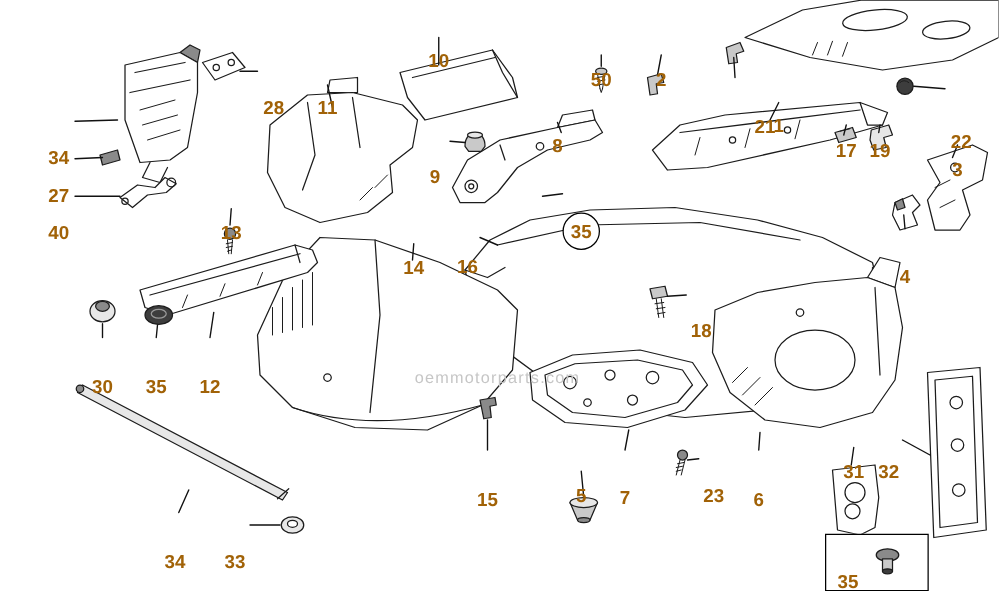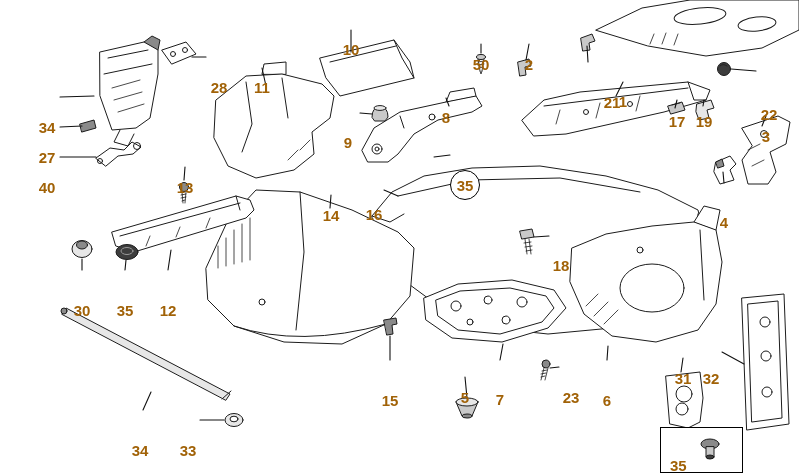--- a/index.html
+++ b/index.html
@@ -288,20 +288,21 @@
       <path d="M500,360 L503,344"></path>
       <path d="M559,367 L550,368"></path>
       <path d="M607,360 L608,346"></path>
       <path d="M683,358 L681,372"></path>
       <path d="M722,352 L744,364"></path>
       <path d="M200,420 L224,420"></path>
       <path d="M143,410 L151,392"></path>
     </g>
   </svg>
 
+  <div class="watermark">oemmotorparts.com</div>
 
   <div class="callout" style="left:623px;top:71px">1</div>
   <div class="callout" style="left:529px;top:34px">2</div>
   <div class="callout" style="left:766px;top:106px">3</div>
   <div class="callout" style="left:724px;top:192px">4</div>
   <div class="callout" style="left:465px;top:367px">5</div>
   <div class="callout" style="left:607px;top:370px">6</div>
   <div class="callout" style="left:500px;top:369px">7</div>
   <div class="callout" style="left:446px;top:87px">8</div>
   <div class="callout" style="left:348px;top:112px">9</div>

